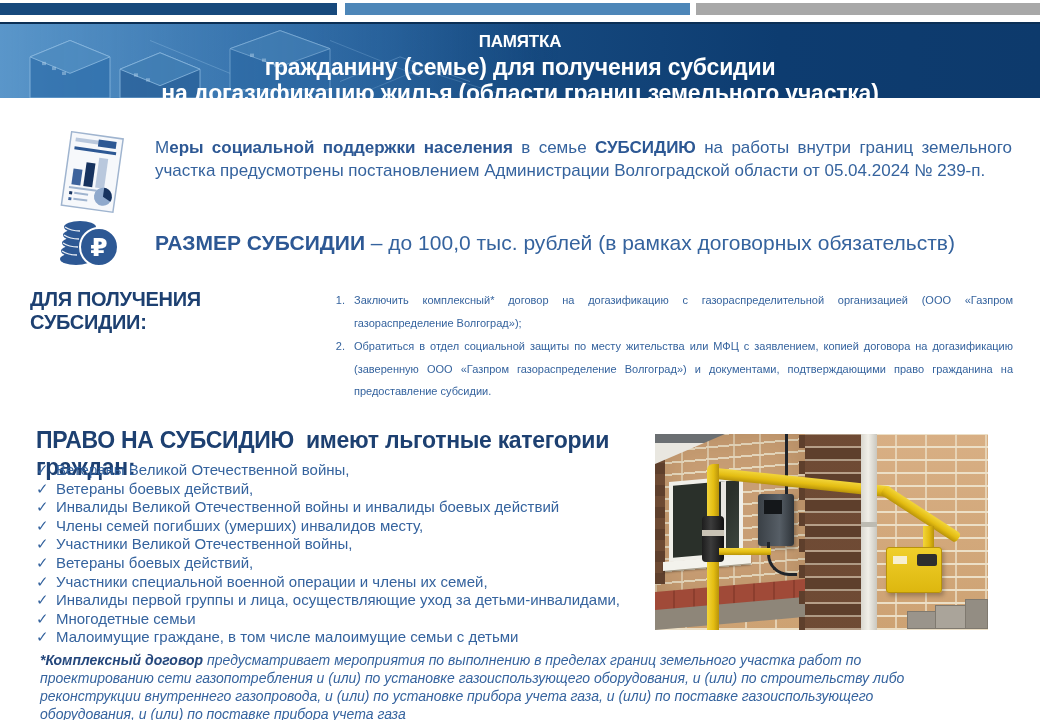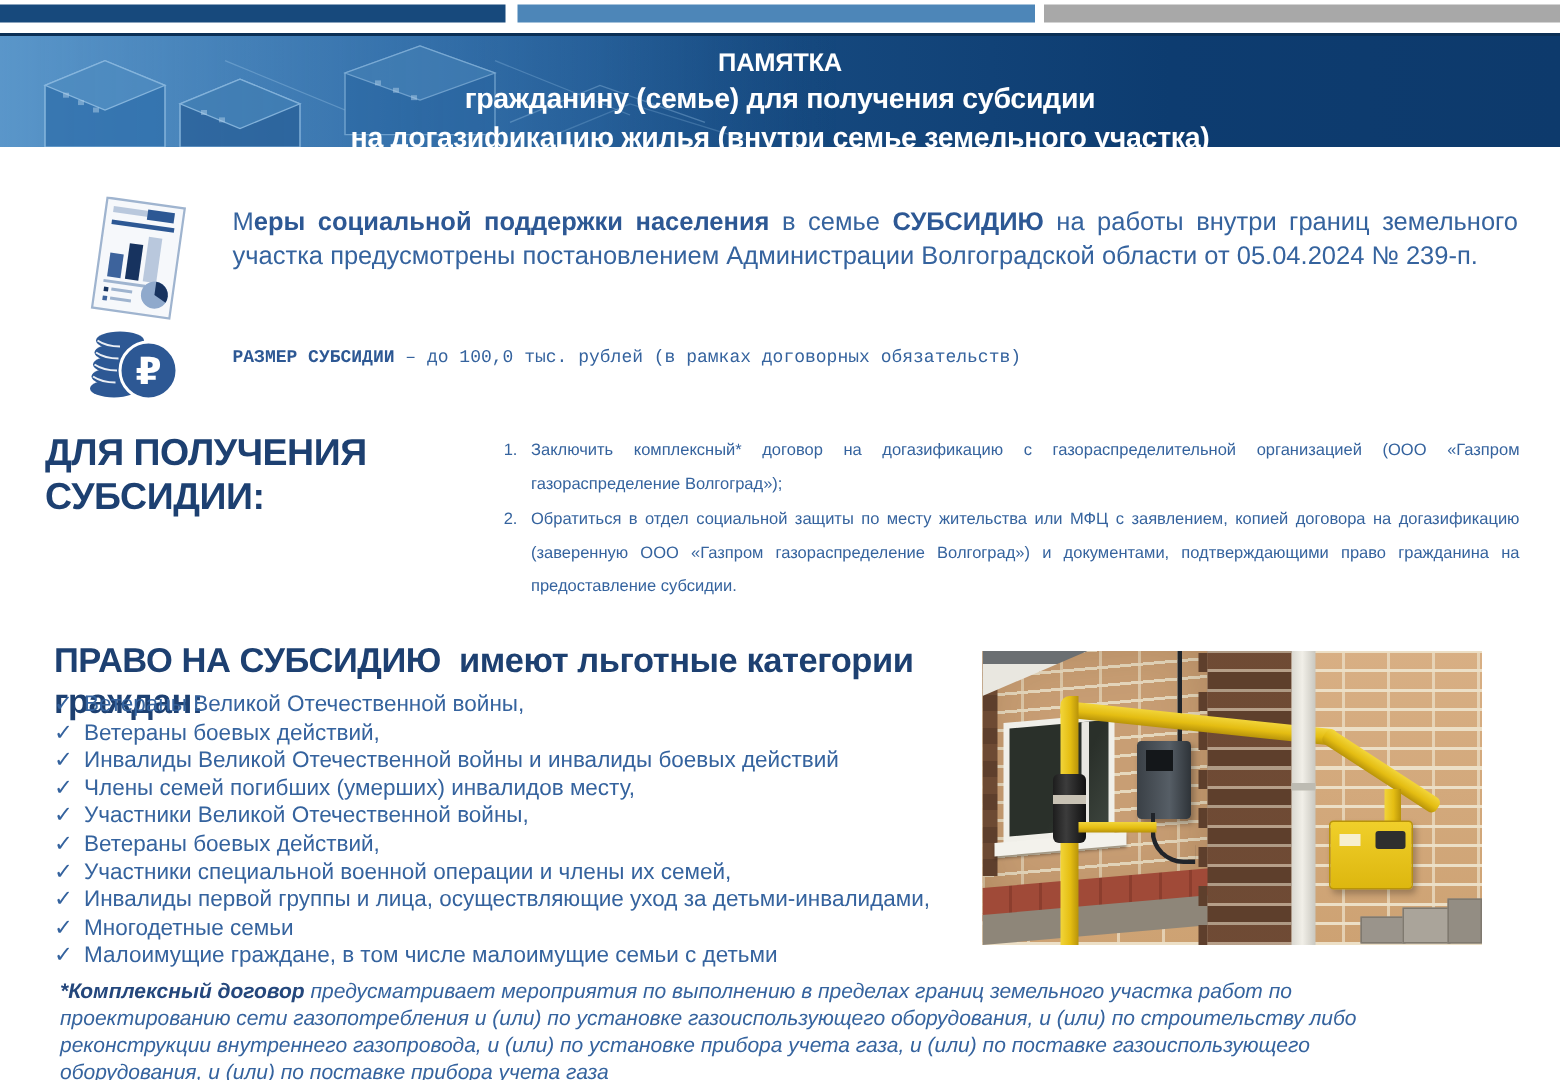--- a/index.html
+++ b/index.html
@@ -19,39 +19,39 @@
     position:absolute; left:0; top:22px; width:1040px; height:76px;
     background:linear-gradient(90deg,#4a87bd 0%,#2f6ba6 25%,#15487e 52%,#0d3c70 75%,#0d3a6c 100%);
     border-top:2px solid #0b2f55;
   }
   .band svg.cityscape { position:absolute; left:0; top:0; height:100%; width:560px; opacity:.9; }
   .band-titles {
     position:absolute; left:0; top:6px; width:1040px; text-align:center; color:#ffffff;
     letter-spacing:-0.2px;
   }
   .band-titles .t1 { font-size:17px; font-weight:bold; line-height:24px; }
-  .band-titles .t2, .band-titles .t3 { font-size:19px; font-weight:bold; line-height:26px; }
+  .band-titles .t2, .band-titles .t3 { font-size:23px; font-weight:bold; line-height:26px; }
 
   
   .doc-icon { position:absolute; left:58px; top:131px; width:68px; height:86px; }
   .intro {
     position:absolute; left:155px; top:136px; width:857px;
     font-size:17px; line-height:23px; color:#35639e; text-align:justify;
   }
   .intro b, .amount b { color:#2d5894; }
   .ruble-icon { position:absolute; left:60px; top:219px; width:60px; height:50px; }
   .amount {
     position:absolute; left:155px; top:231px; width:860px;
-    font-size:12px; color:#35639e;font-family:Liberation Mono, monospace;
+    font-size:21px; color:#35639e;
   }
 
   
   .howto-heading {
     position:absolute; left:30px; top:288px; width:280px;
-    font-size:25px; font-weight:bold; color:#1d4071; letter-spacing:-0.3px;
+    font-size:20px; font-weight:bold; color:#1d4071; letter-spacing:-0.3px;
   }
   .howto-list {
     position:absolute; left:310px; top:289px; width:703px;
     font-size:11px; line-height:22.5px; color:#35639e; text-align:justify;
     padding-left:38px;
   }
   .howto-list li { margin-bottom:1px; padding-left:6px; }
   .howto-list li::marker { color:#35639e; }
 
   
@@ -184,21 +184,21 @@
           <rect x="134" y="60" width="4" height="4"></rect>
         <rect x="146" y="66" width="4" height="4"></rect>
           <rect x="250" y="36" width="4" height="4"></rect>
         <rect x="262" y="42" width="4" height="4"></rect>
           <rect x="274" y="48" width="4" height="4"></rect>
       </g>
     </svg>
     <div class="band-titles">
       <div class="t1">ПАМЯТКА</div>
       <div class="t2">гражданину (семье) для получения субсидии</div>
-      <div class="t3">на догазификацию жилья (внутри семье земельного участка)</div>
+      <div class="t3">на догазификацию жилья (области границ земельного участка)</div>
     </div>
   </div>
 
   <svg class="doc-icon" viewBox="0 0 68 86">
     <g transform="rotate(8 34 43)">
       <rect x="8" y="4" width="52" height="74" fill="#f6f8fb" stroke="#9fb4cf" stroke-width="1.5"></rect>
       <rect x="13" y="9" width="26" height="4" fill="#b9c8dd"></rect>
       <rect x="36" y="8" width="18" height="7" fill="#2d5894"></rect>
       <rect x="13" y="18" width="42" height="3" fill="#2d5894"></rect>
       <rect x="15" y="40" width="9" height="16" fill="#3d639c"></rect>

